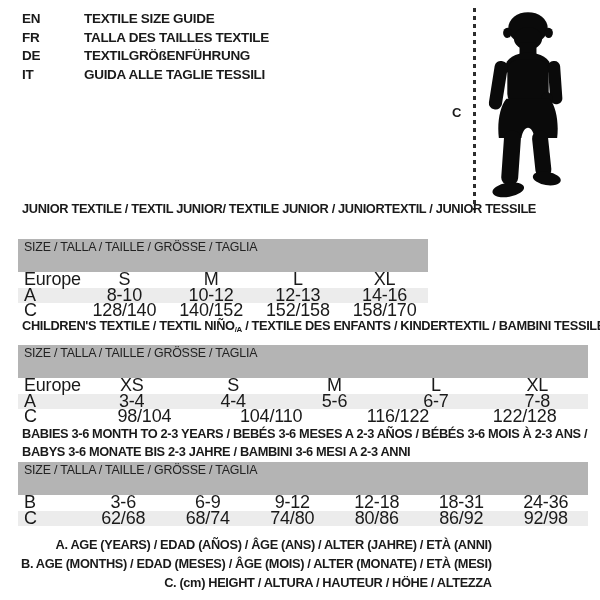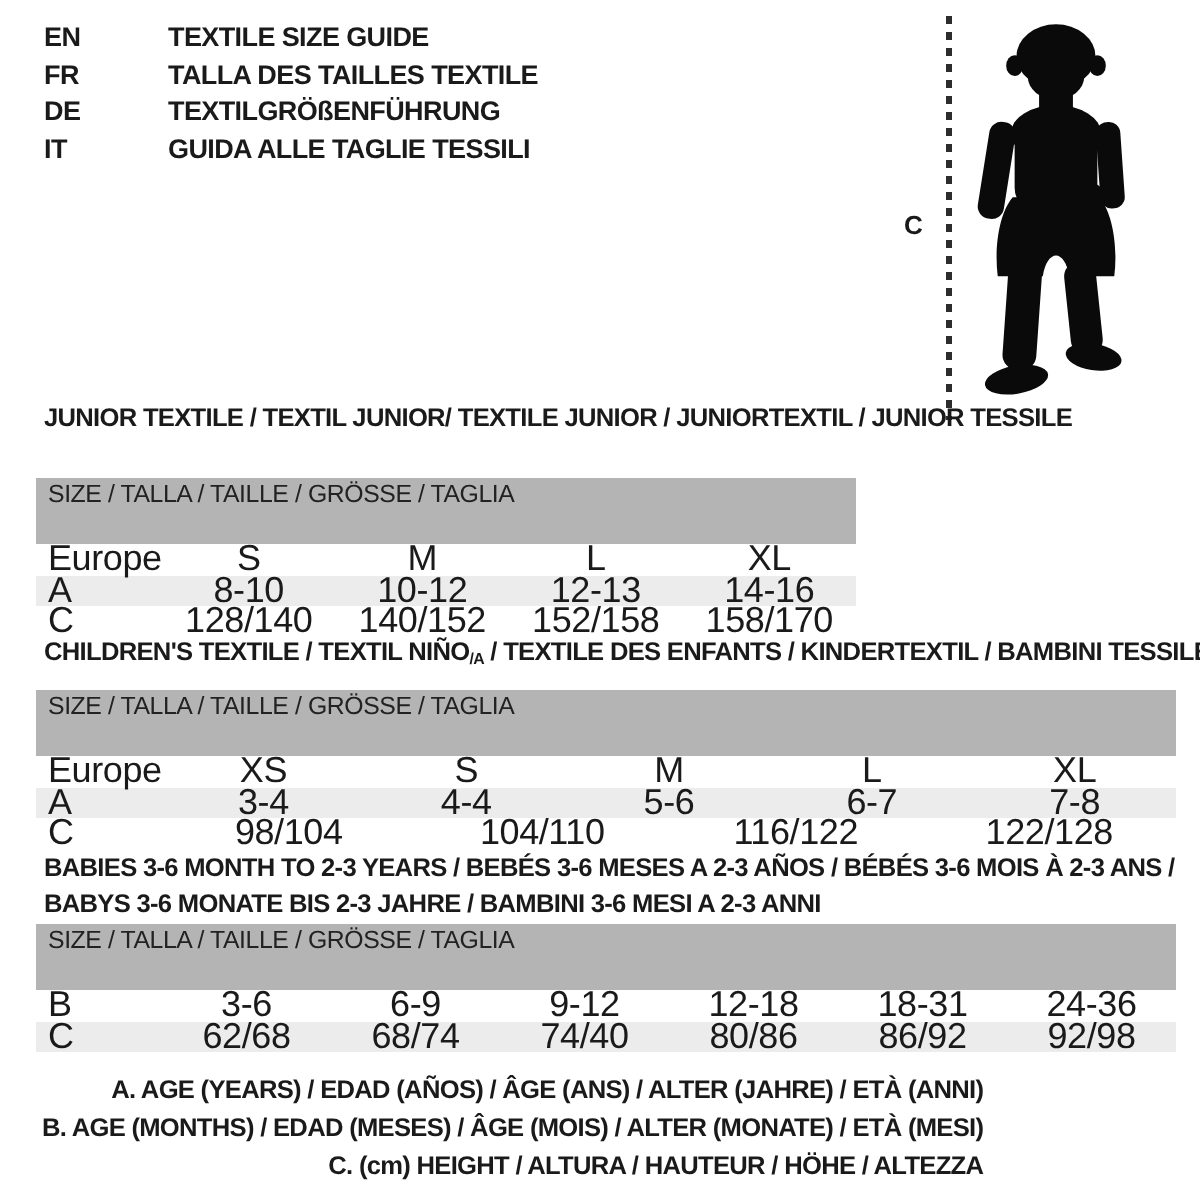--- a/index.html
+++ b/index.html
@@ -156,21 +156,21 @@
           <div class="tcell">6-9</div>
           <div class="tcell">9-12</div>
           <div class="tcell">12-18</div>
           <div class="tcell">18-31</div>
           <div class="tcell">24-36</div>
         </div>
         <div class="trow shaded">
           <div class="tcell label">C</div>
           <div class="tcell">62/68</div>
           <div class="tcell">68/74</div>
-          <div class="tcell">74/40</div>
+          <div class="tcell">74/80</div>
           <div class="tcell">80/86</div>
           <div class="tcell">86/92</div>
           <div class="tcell">92/98</div>
         </div>
       </div>
   </div>
 
   <div class="footnotes">
       <div class="foot-line">A. AGE (YEARS) / EDAD (AÑOS) / ÂGE (ANS) / ALTER (JAHRE) / ETÀ (ANNI)</div>
       <div class="foot-line">B. AGE (MONTHS) / EDAD (MESES) / ÂGE (MOIS) / ALTER (MONATE) / ETÀ (MESI)</div>

